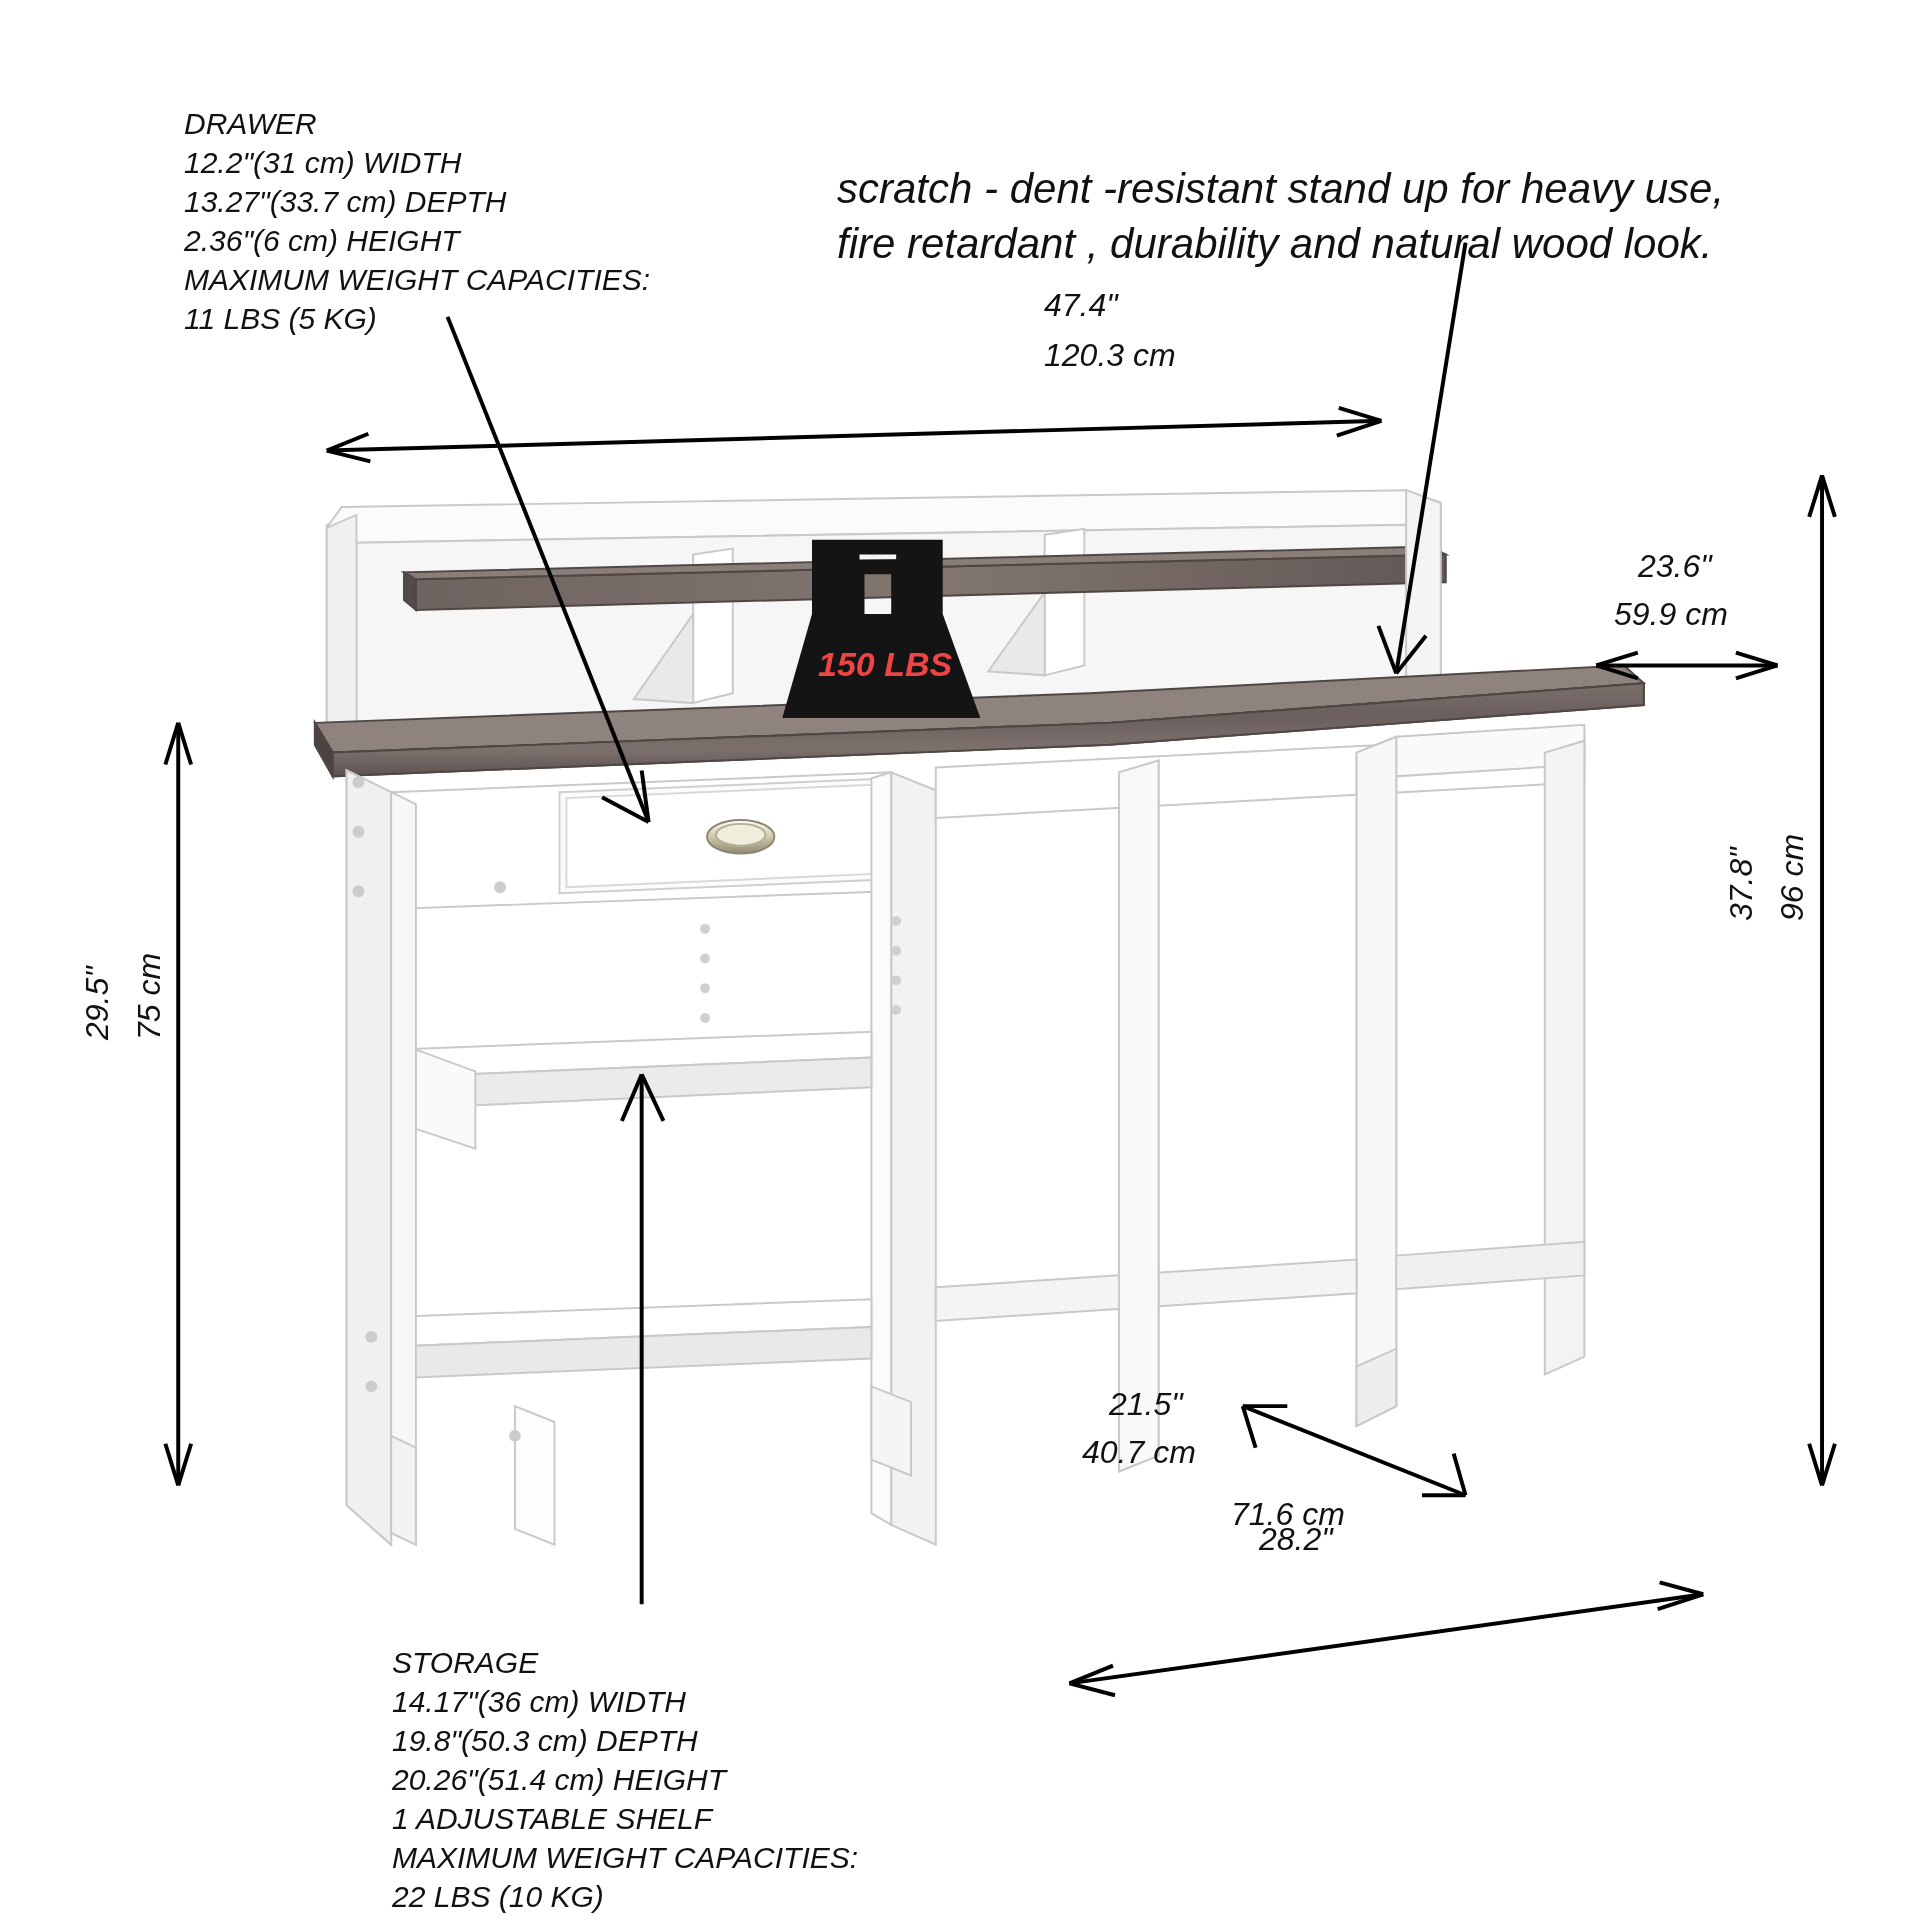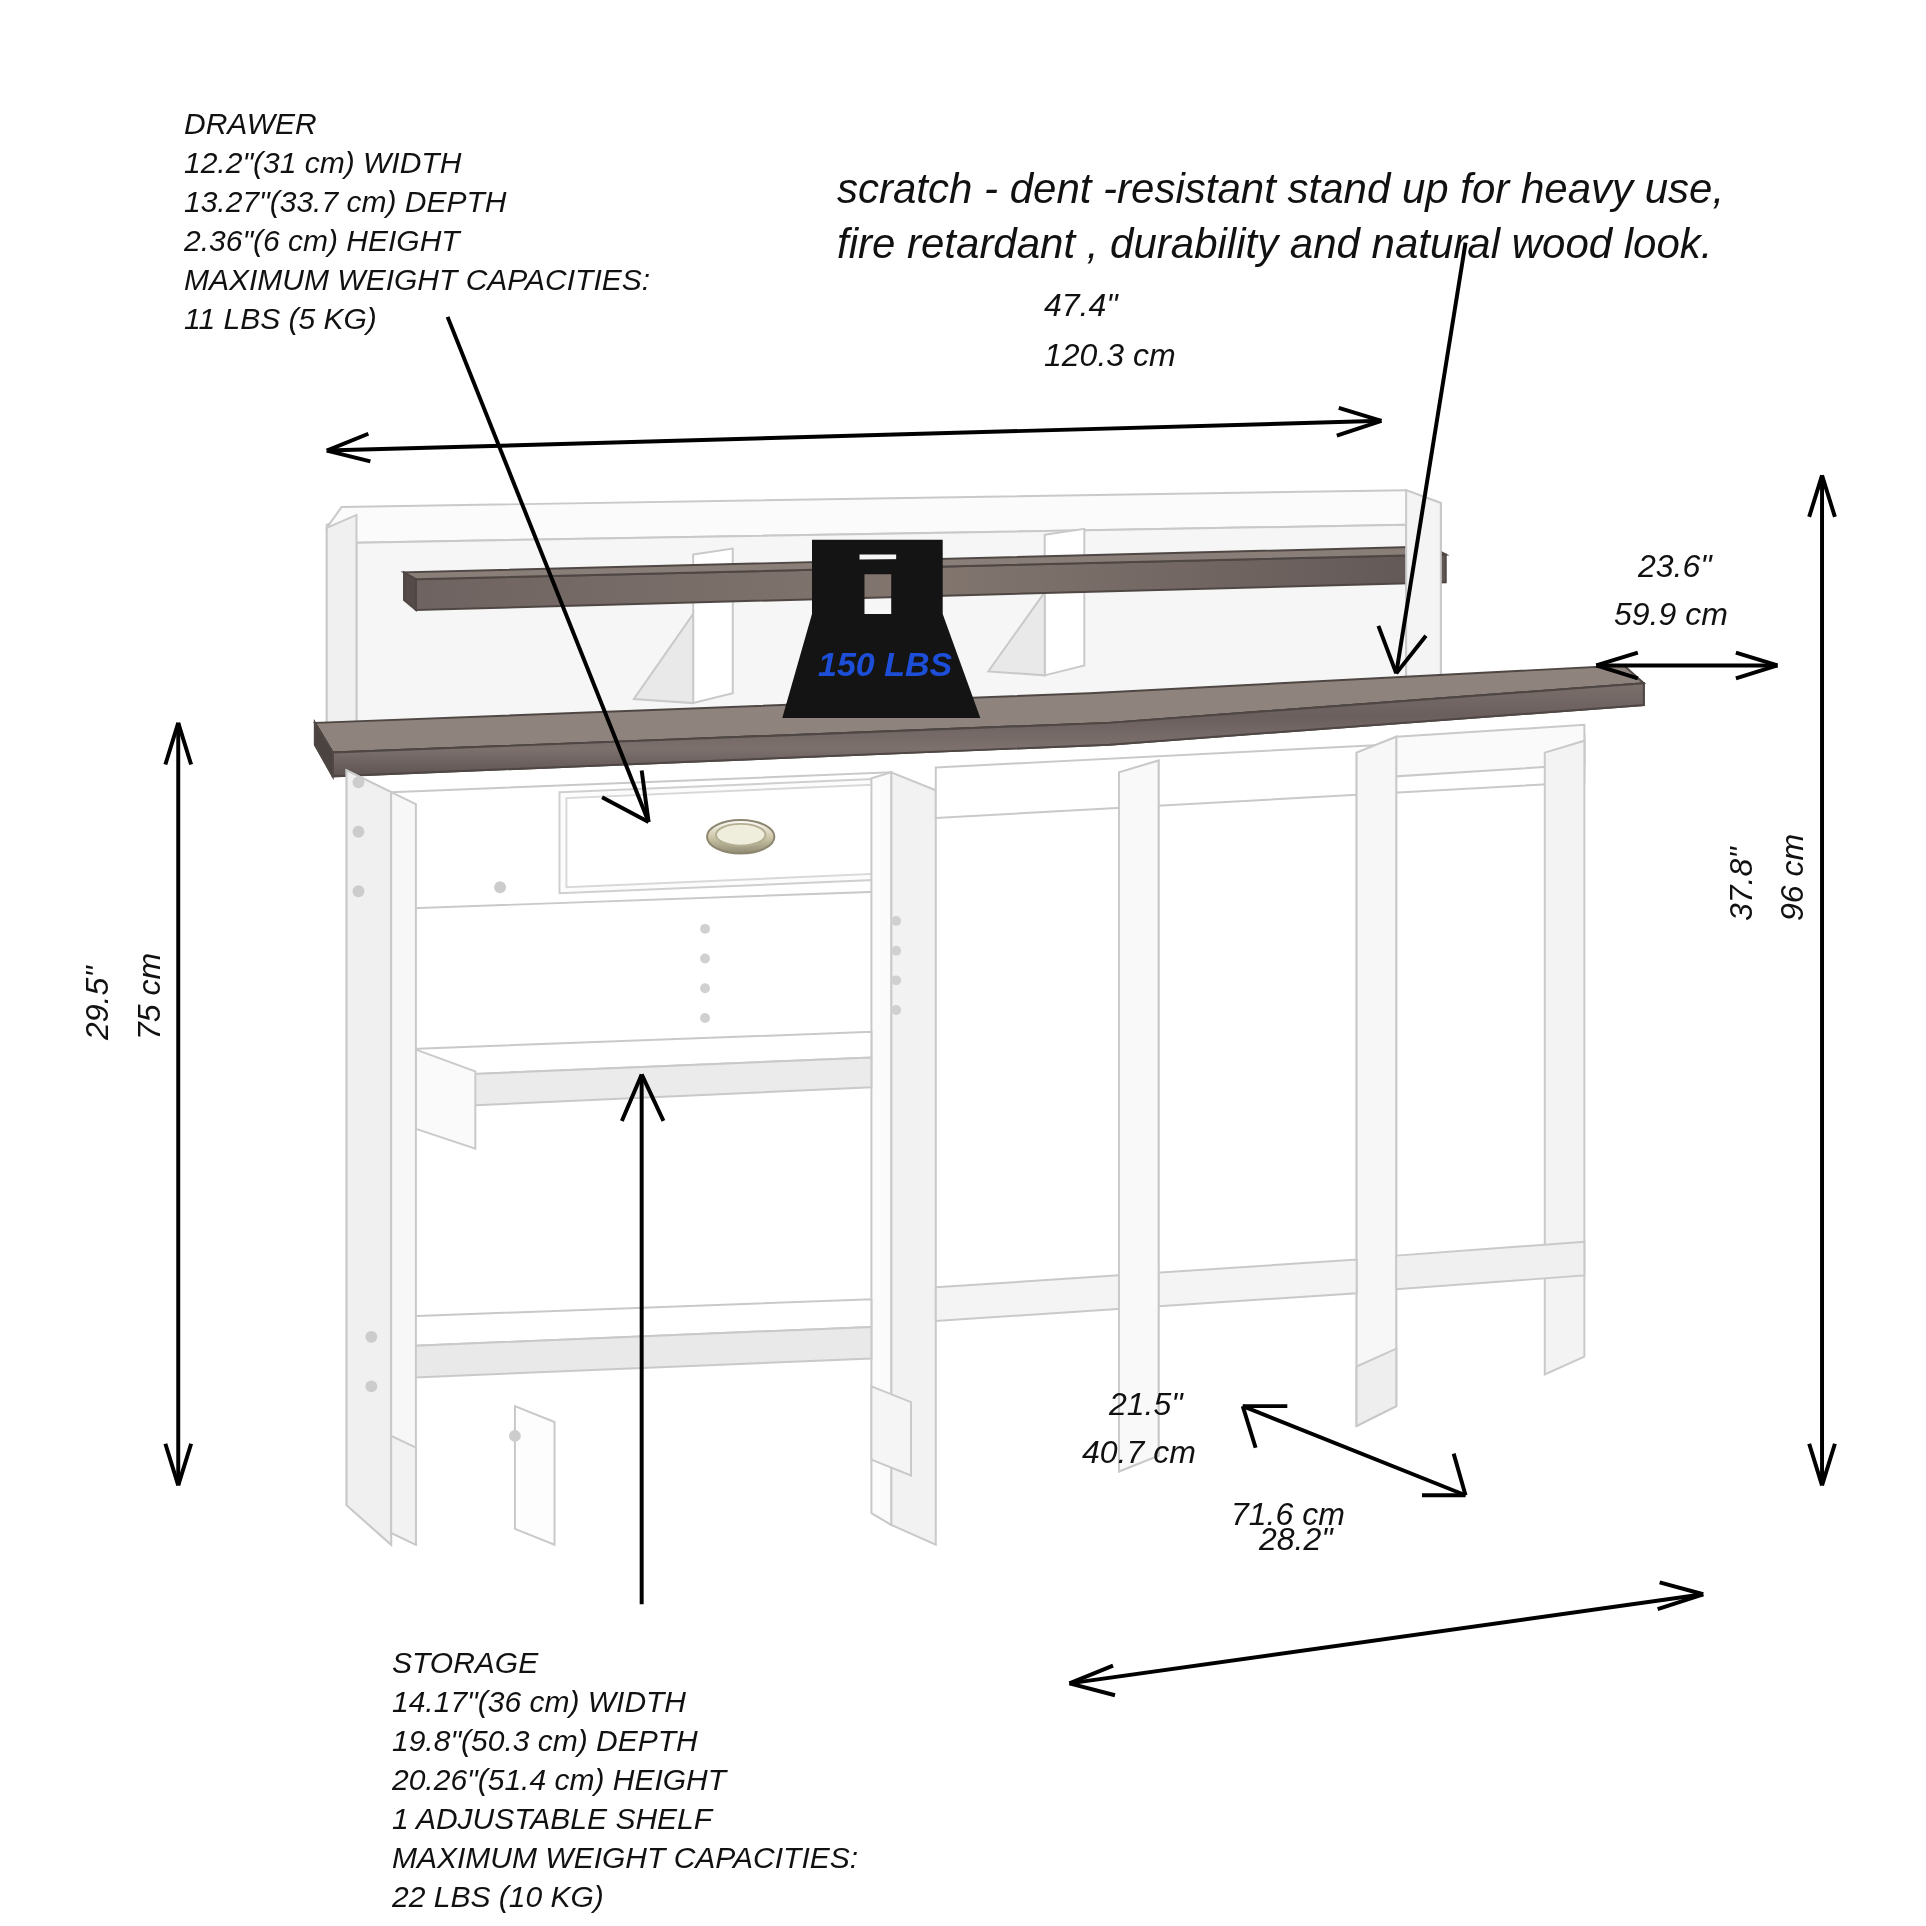--- a/index.html
+++ b/index.html
@@ -3,21 +3,21 @@
 <meta charset="utf-8">
 <style>
   html,body{margin:0;padding:0;background:#ffffff;}
   body{width:1927px;height:1927px;position:relative;overflow:hidden;
        font-family:"Liberation Sans",sans-serif;color:#111;}
   .stage{position:absolute;left:0;top:0;width:1542px;height:1927px;}
   .txt{position:absolute;font-style:italic;white-space:pre;line-height:1.30;}
   .ann{font-size:30px;}
   .tag{font-size:32px;}
   .head{font-size:42px;font-style:italic;line-height:1.32;}
-  .lbs{position:absolute;color:#1d4ed8;font-size:34px;font-weight:bold;font-style:italic;}
+  .lbs{position:absolute;color:#ef4444;font-size:34px;font-weight:bold;font-style:italic;}
   .vert{transform:rotate(-90deg);transform-origin:left top;}
   svg{position:absolute;left:0;top:0;}
   .ln2{stroke:#000;stroke-width:4;fill:none;}
 </style>
 </head>
 <body>
 
 <div class="stage">
 
   <svg width="1927" height="1927" viewBox="0 0 1946 1946">

